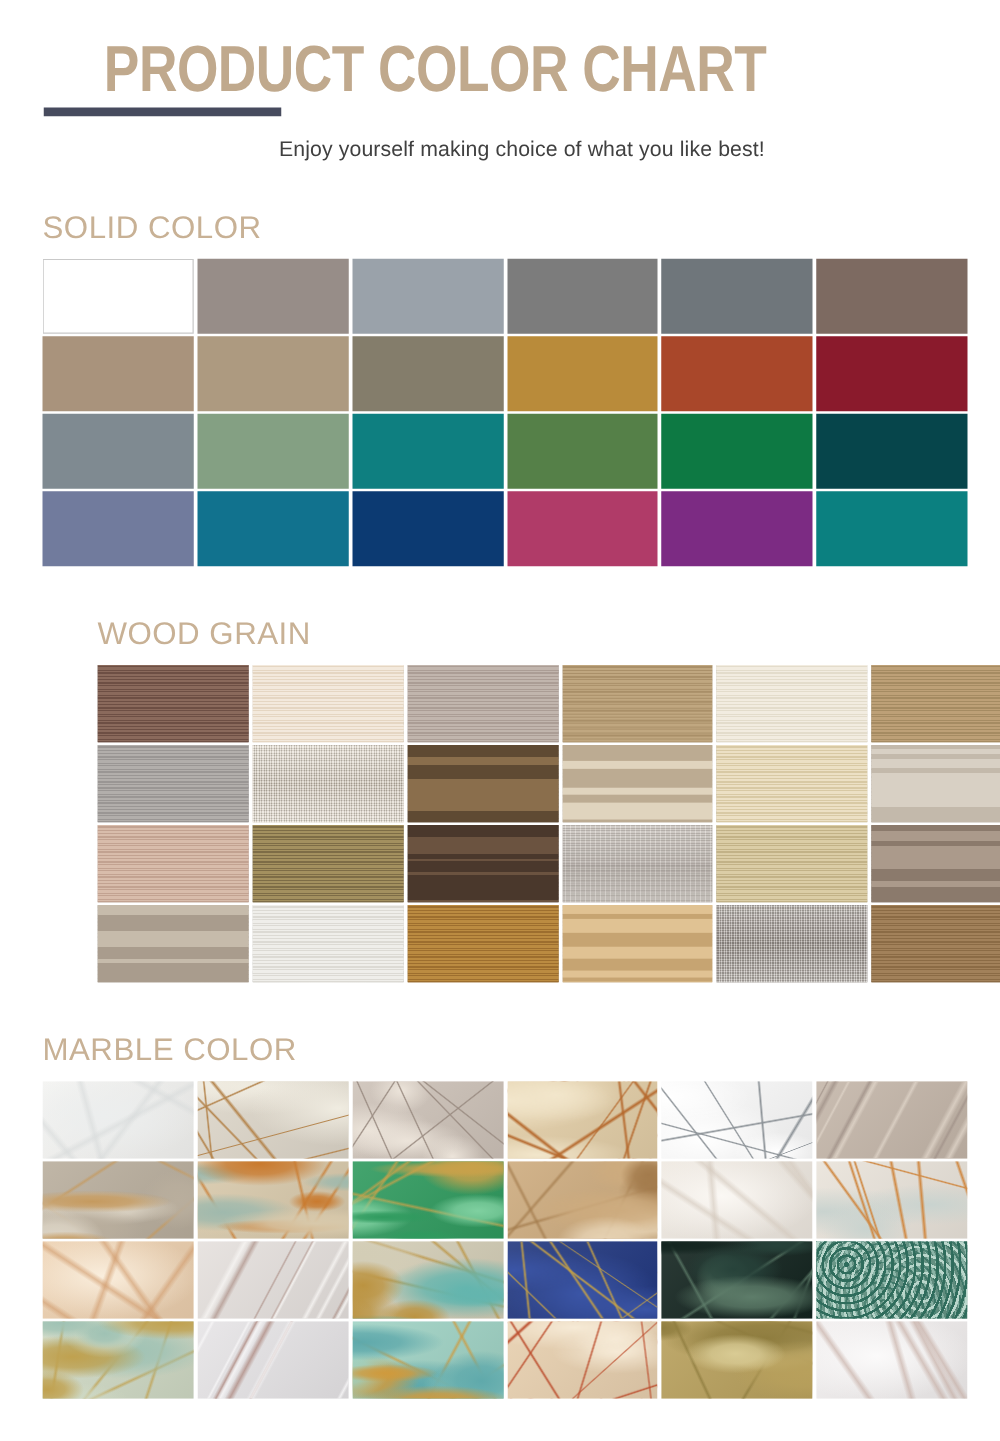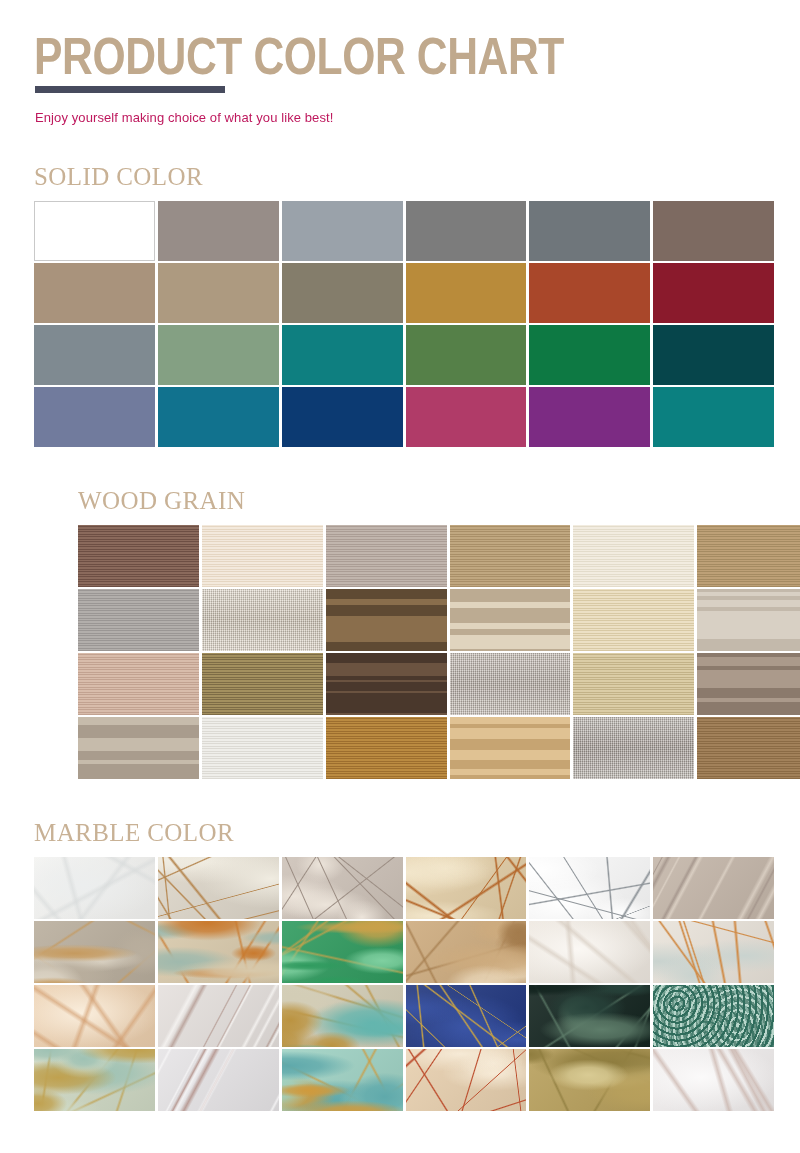--- a/index.html
+++ b/index.html
@@ -5,35 +5,35 @@
 <style>
   html,body{margin:0;padding:0;}
   body{
     width:800px;height:1153px;background:#ffffff;
     font-family:"Liberation Sans","DejaVu Sans",sans-serif;
     overflow:hidden;
   }
   .page{position:relative;width:800px;height:1153px;padding:0;box-sizing:border-box;}
 
   
-  .header{padding:30px 0 0 34px;}
+  .header{padding:30px 0 0 34px;text-align:center;}
   .main-title{
     font-family:"Liberation Sans Narrow","Liberation Sans",sans-serif;
     font-size:52px;line-height:52px;font-weight:bold;
     letter-spacing:-0.5px;
     transform:scaleX(0.82);transform-origin:left center;
     color:#c0a98d;margin:0;white-space:nowrap;
   }
   .title-rule{width:190px;height:7px;background:#474b5e;margin:4px 0 0 1px;}
   .subtitle{
-    font-size:13px;color:#be185d;margin:17px 0 0 1px;letter-spacing:0.1px;
+    font-size:17px;color:#404040;margin:17px 0 0 1px;letter-spacing:0.1px;
   }
 
   
-  .section{margin:0;padding:0;font-family:Liberation Serif, serif;}
+  .section{margin:0;padding:0;}
   .section-title{
     font-size:25px;color:#c8b195;font-weight:normal;letter-spacing:0.4px;
     margin:0 0 10px 34px;
   }
   .sec-solid{margin-top:38px;}
   .sec-wood{margin-top:40px;padding-left:44px;}
   .sec-marble{margin-top:40px;}
 
   .grid{
     display:grid;width:740px;margin-left:34px;

